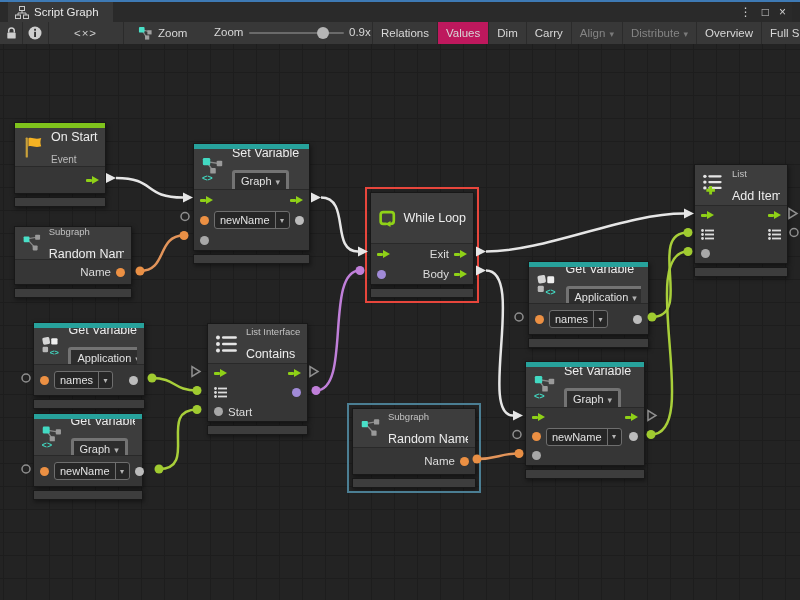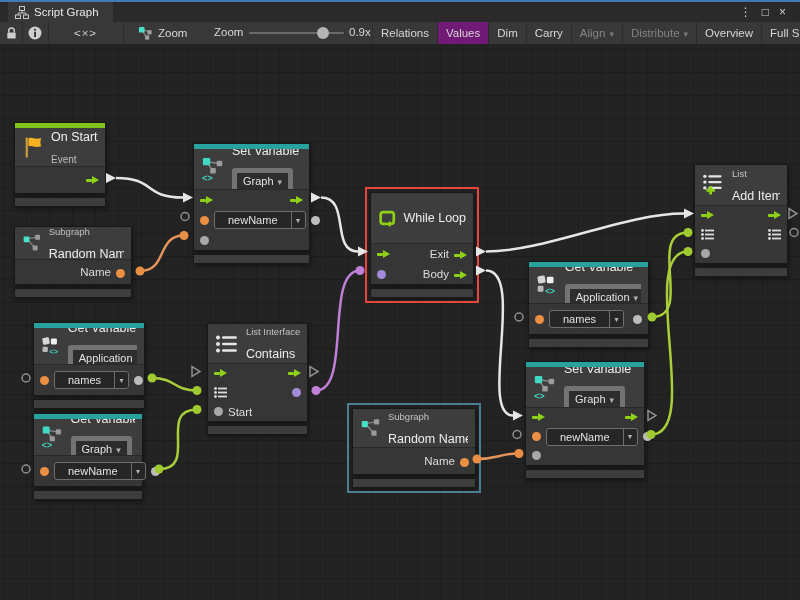--- a/index.html
+++ b/index.html
@@ -18,21 +18,21 @@
   .tibtn{position:absolute;top:0;height:22px;display:flex;align-items:center;justify-content:center;
          border-right:1px solid #2b2b2b}
   #tb-cube{position:absolute;left:138px;top:0;height:22px;display:flex;align-items:center;gap:5px}
   #tb-zoomlbl{position:absolute;left:214px;top:4px}
   #tb-track{position:absolute;left:249px;top:10px;width:95px;height:2px;background:#6a6a6a;border-radius:1px}
   #tb-handle{position:absolute;left:68px;top:-5px;width:12px;height:12px;border-radius:50%;background:#b5b5b5}
   #tb-zoomval{position:absolute;left:349px;top:4px}
   #tb-buttons{position:absolute;left:372px;top:0;height:22px;display:flex}
   .tbtn{height:22px;display:flex;align-items:center;gap:4px;padding:0 8px;border-left:1px solid #2b2b2b;
         white-space:nowrap}
-  .tbtn.active{background:#701a75}
+  .tbtn.active{background:#be185d}
   .tbtn.disabled{color:#848484}
   .car::after{content:"▾";font-size:9px;color:#b0b0b0}
   .tbtn.disabled .car::after{color:#7a7a7a}
   
   #canvas{position:absolute;top:44px;left:0;width:800px;height:556px;background-color:#232323;
     background-image:linear-gradient(#1d1d1d 1px,transparent 1px),
                      linear-gradient(90deg,#1d1d1d 1px,transparent 1px);
     background-size:23px 23px;background-position:3px 5px}
   
   .node{position:absolute;z-index:2}
@@ -44,43 +44,43 @@
   .hcol{display:flex;flex-direction:column;justify-content:center;gap:10px;overflow:hidden}
   .cat{font-size:9.5px;color:#c2c2c2;white-space:nowrap}
   .title{font-size:12.5px;color:#ededed;white-space:nowrap}
   .sub{font-size:10px;color:#bdbdbd}
   .rows{border-top:1px solid #292929;background:#363636}
   .row{display:flex;align-items:center;gap:5px;padding:0 6px;height:19px}
   .row.h20{height:20px}
   .row.h26{height:26px}
   .row.h30{height:30px}
   .row.h24{height:24px}
-  .rt{margin-left:auto;display:flex;align-items:flex-end;gap:5px}
+  .rt{margin-left:auto;display:flex;align-items:center;gap:5px}
   .plabel{font-size:11.5px;color:#dcdcdc;white-space:nowrap}
   .foot{height:8px;background:#3d3d3d;border:1px solid #181818;margin-top:3px;box-shadow:1px 2px 4px rgba(0,0,0,.4)}
   .sel-red{outline:2px solid #e8463c;outline-offset:3px}
   .sel-blue{outline:2px solid #4b7e93;outline-offset:3px}
   
   .parw{width:13px;height:9px;position:relative;flex:none}
   .parw::before{content:"";position:absolute;left:0;top:3px;width:6px;height:3px;background:#8fd117;border-radius:1px}
   .parw::after{content:"";position:absolute;left:6px;top:0;width:0;height:0;
                border-left:7px solid #8fd117;border-top:4.5px solid transparent;border-bottom:4.5px solid transparent}
   .dot{width:9px;height:9px;border-radius:50%;flex:none}
   .dot.orange{background:#ec9043}
   .dot.gray{background:#bcbcbc}
   .dot.gray2{background:#a8a8a8}
   .dot.purple{background:#a18bd8}
   
   .vdd{display:flex;align-items:center;height:16px;background:#262626;border:1px solid #6e6e6e;
        border-radius:3px;font-size:11px;color:#e2e2e2;flex:none}
-  .vtext{padding:0 13px;white-space:nowrap}
+  .vtext{padding:0 5px;white-space:nowrap}
   .vcar{width:13px;align-self:stretch;border-left:1px solid #6e6e6e;display:flex;align-items:center;justify-content:center}
   .vcar::after{content:"▾";font-size:8px;color:#b5b5b5}
   .kdd{display:inline-flex;align-items:center;gap:4px;height:16px;padding:0 6px;background:#2d2d2d;
-       border:5px solid #737373;border-radius:3px;font-size:11px;color:#e2e2e2;align-self:flex-start}
+       border:3px solid #737373;border-radius:3px;font-size:11px;color:#e2e2e2;align-self:flex-start}
   #wires{position:absolute;top:0;left:0;z-index:3;pointer-events:none}
 </style>
 </head>
 <body>
 
 <div id="topline"></div>
 <div id="tabbar">
   <div id="tab">
     <svg width="14" height="13" viewBox="0 0 14 13">
       <rect x="4.5" y="0.5" width="5" height="4" fill="none" stroke="#c9c9c9"></rect>

